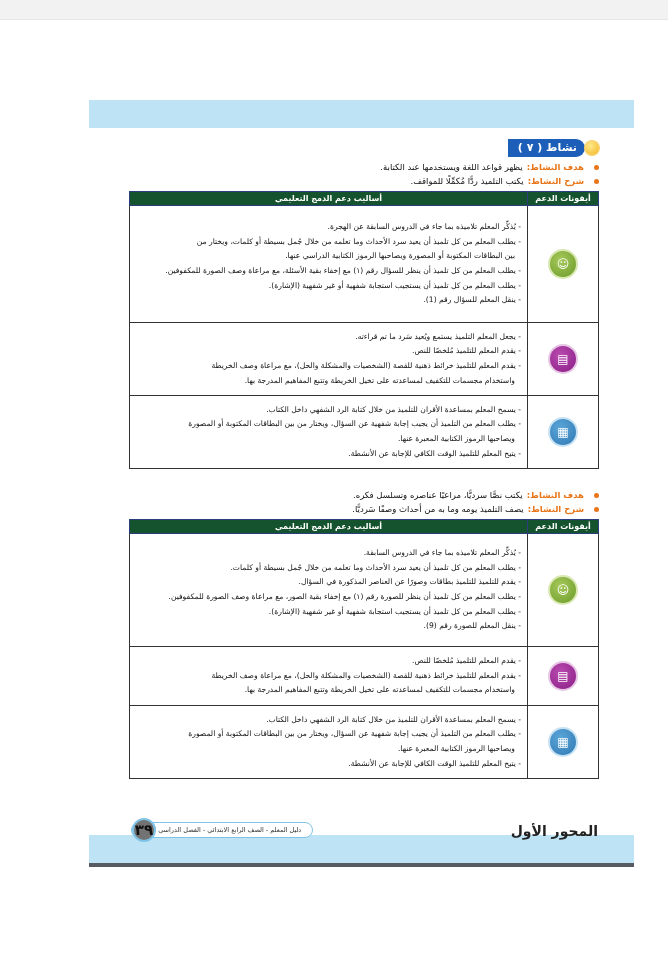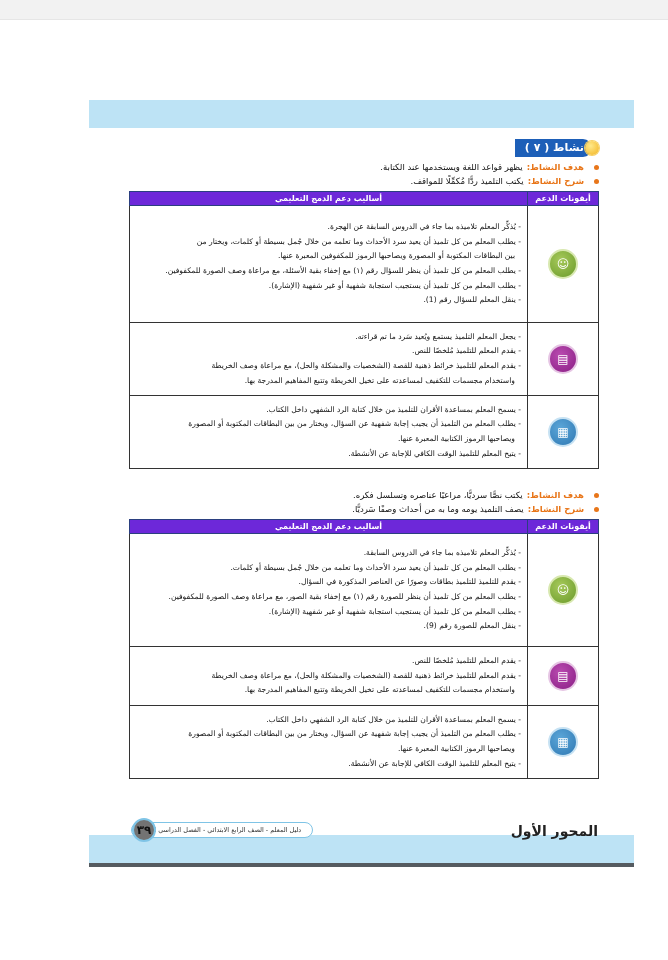--- a/index.html
+++ b/index.html
@@ -4,44 +4,44 @@
 <style>
   html, body { margin: 0; padding: 0; }
   body {
     width: 668px; height: 960px; background: #ffffff; position: relative; overflow: hidden;
     font-family: "DejaVu Sans", sans-serif; color: #111;
   }
   .topbar { position: absolute; left: 0; top: 0; width: 668px; height: 19px; background: #f2f2f2; border-bottom: 1px solid #e6e6e6; }
   .page { position: absolute; left: 89px; top: 100px; width: 545px; height: 766px; background: #fff; }
   .banner-top { position: absolute; left: 0; top: 0; width: 545px; height: 28px; background: #bde3f5; }
   .activity { position: absolute; right: 35px; direction: rtl; width: 470px; }
-  .act-title-wrap { display: flex; align-items: center; gap: 0; height: 20px; }
+  .act-title-wrap { display: flex; align-items: center; gap: 7px; height: 20px; }
   .star { width: 14px; height: 14px; border-radius: 50%; background: radial-gradient(circle at 40% 35%, #ffe98a, #f2b31f); margin-left: -3px; z-index: 2; position: relative; box-shadow: 0 0 0 1px #f6d064; }
   .act-title { background: #1d5fb8; color: #fff; font-size: 11px; font-weight: bold; padding: 1px 8px 2px 8px; border-radius: 0 9px 9px 0; border-left: 2px solid #1d5fb8; line-height: 15px; margin-right: -4px; }
   .bullets { margin: 2px 0 0 0; padding: 0; list-style: none; font-size: 8.5px; line-height: 14px; }
   .bullets li { display: flex; align-items: center; gap: 4px; }
   .dot { width: 5px; height: 5px; border-radius: 50%; background: #e8761a; display: inline-block; margin-left: 6px; flex: 0 0 auto; }
   .lbl { color: #e8761a; font-weight: bold; text-align: right; }
   table.support { border-collapse: collapse; width: 470px; margin-top: 3px; direction: rtl; table-layout: fixed; }
-  table.support th { background: #6d28d9; color: #fff; font-size: 8px; font-weight: bold; height: 13px; padding: 0 3px; border: 1px solid #2b3f80; }
+  table.support th { background: #14532d; color: #fff; font-size: 8px; font-weight: bold; height: 13px; padding: 0 3px; border: 1px solid #2b3f80; }
   table.support td { border: 1.5px solid #333; vertical-align: middle; }
   td.icon-cell { width: 64px; text-align: center; }
   td.text-cell { padding: 4px 6px; font-size: 7.6px; line-height: 14.6px; text-align: right; margin-top: 34px; }
   .line { white-space: nowrap; overflow: hidden; }
   .circle { width: 26px; height: 26px; border-radius: 50%; margin: 0 auto; display: flex; align-items: center; justify-content: center; }
   .c-green { background: radial-gradient(circle at 40% 35%, #a6c95a, #6a9a2a); border: 2px solid #d8e8b0; }
   .c-purple { background: radial-gradient(circle at 40% 35%, #b94bb0, #8a1e85); border: 2px solid #e6c6e4; }
   .c-blue { background: radial-gradient(circle at 40% 35%, #5ba6d8, #2f78b3); border: 2px solid #c7e2f3; }
   .glyph { color: #fff; font-size: 12px; line-height: 1; }
   .footer { position: absolute; left: 0; top: 715px; width: 545px; height: 48px; }
   .footer-band { position: absolute; left: 0; top: 20px; width: 545px; height: 28px; background: #bde3f5; }
   .footer-rule { position: absolute; left: 0; top: 48px; width: 545px; height: 4px; background: #555b60; }
   .axis-title { position: absolute; right: 36px; top: 8px; font-size: 14px; font-weight: bold; direction: rtl; color: #222; }
   .guide-pill { position: absolute; left: 42px; top: 7px; height: 14px; width: 180px; border: 1.5px solid #7fc4e6; border-radius: 8px; background: #fff; font-size: 6.5px; line-height: 14px; text-align: center; direction: rtl; color: #333; }
-  .page-num { position: absolute; left: 43px; top: 3px; width: 20px; height: 20px; border-radius: 50%; border: 2px solid #7fc4e6; background: #737373; font-size: 12px; font-weight: bold; display: flex; align-items: center; justify-content: center; z-index: 2; }
+  .page-num { position: absolute; left: 43px; top: 3px; width: 20px; height: 20px; border-radius: 50%; border: 2px solid #7fc4e6; background: #737373; font-size: 15px; font-weight: bold; display: flex; align-items: center; justify-content: center; z-index: 2; }
 </style>
 </head>
 <body>
 
 <div class="topbar"></div>
 
 <div class="page">
   <div class="banner-top"></div>
 
   <div class="activity" style="top:38px;">
@@ -71,21 +71,21 @@
       <tbody>
         <tr>
           <td class="icon-cell">
               <div class="circle c-green">
                 <span class="glyph">☺</span>
               </div>
             </td>
           <td class="text-cell" style="height:108px">
             <div class="line">- يُذكِّر المعلم تلاميذه بما جاء في الدروس السابقة عن الهجرة.</div>
             <div class="line">- يطلب المعلم من كل تلميذ أن يعيد سرد الأحداث وما تعلمه من خلال جُمل بسيطة أو كلمات، ويختار من</div>
-            <div class="line" style="padding-right:6px">بين البطاقات المكتوبة أو المصورة ويصاحبها الرموز للمكفوفين المعبرة عنها.</div>
+            <div class="line" style="padding-right:6px">بين البطاقات المكتوبة أو المصورة ويصاحبها الرموز الكتابية الدراسي عنها.</div>
             <div class="line">- يطلب المعلم من كل تلميذ أن ينظر للسؤال رقم (١) مع إخفاء بقية الأسئلة، مع مراعاة وصف الصورة للمكفوفين.</div>
             <div class="line">- يطلب المعلم من كل تلميذ أن يستجيب استجابة شفهية أو غير شفهية (الإشارة).</div>
             <div class="line">- ينقل المعلم للسؤال رقم (1).</div>
           </td>
         </tr>
         <tr>
           <td class="icon-cell">
               <div class="circle c-purple">
                 <span class="glyph">▤</span>
               </div>

